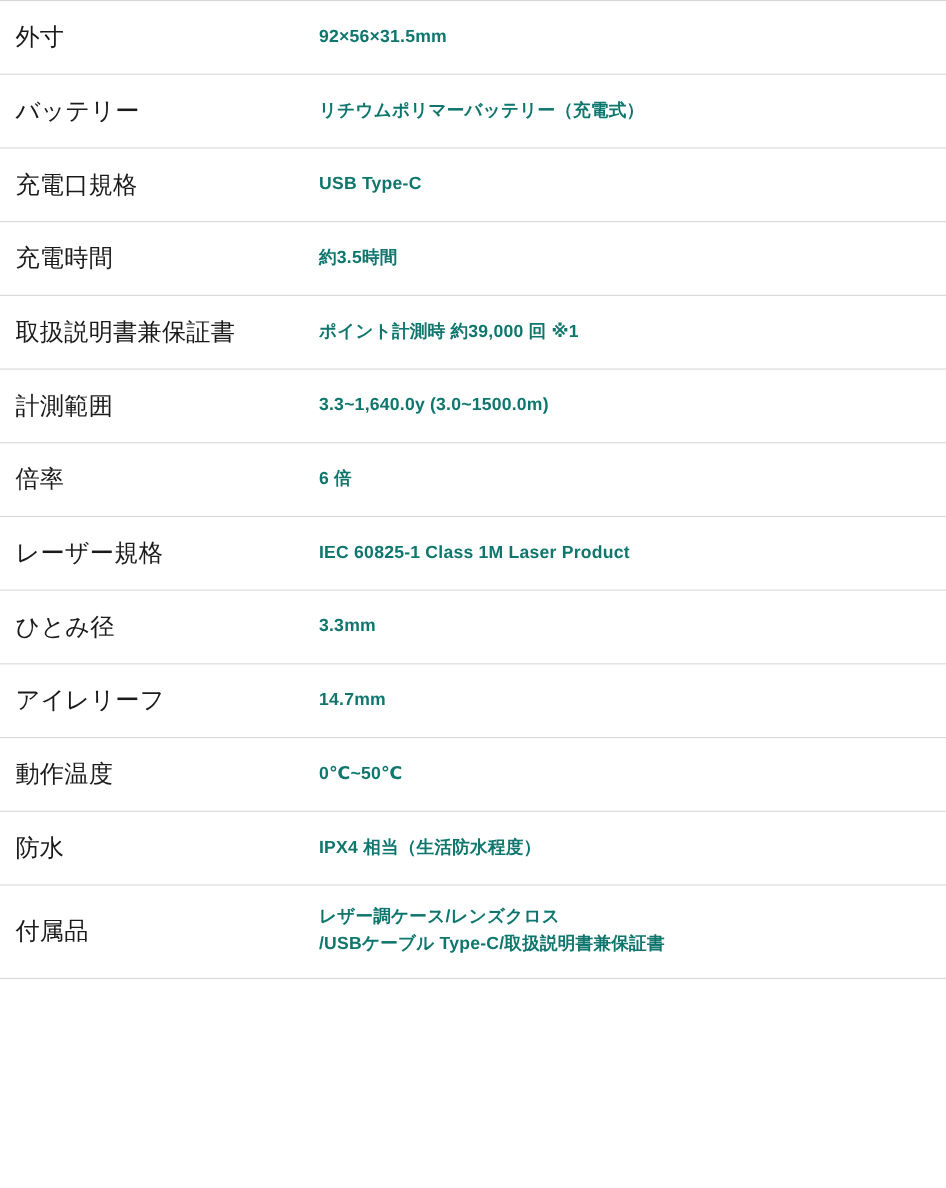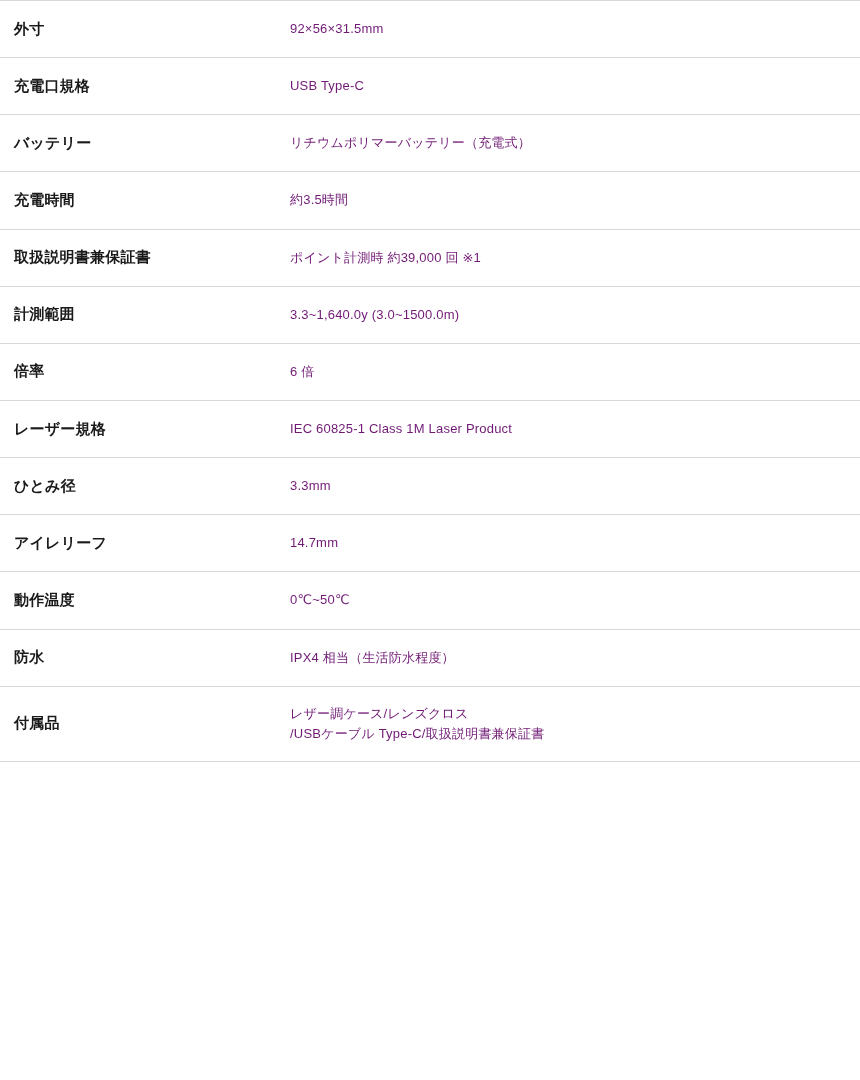--- a/index.html
+++ b/index.html
@@ -28,33 +28,33 @@
   table.spec-table tr {
     border-bottom: 1px solid #d8d8d8;
   }
   table.spec-table tr:first-child {
     border-top: 1px solid #d8d8d8;
   }
   table.spec-table th {
     width: 290px;
     text-align: left;
     vertical-align: middle;
-    font-weight: bold;
-    font-size: 15px;
+    font-weight: normal;
+    font-size: 22px;
     color: #1a1a1a;
     padding: 18px 0 18px 14px;
     box-sizing: border-box;
     letter-spacing: 0.2px;
     margin-top: 12px;
   }
   table.spec-table td {
     vertical-align: middle;
-    font-weight: normal;
-    font-size: 13px;
-    color: #701a75;
+    font-weight: bold;
+    font-size: 16px;
+    color: #0f766e;
     padding: 18px 14px 18px 0;
     box-sizing: border-box;
     letter-spacing: 0.2px;
     line-height: 1.55;
   }
   table.spec-table tr.tall th,
   table.spec-table tr.tall td {
     padding-top: 17px;
     padding-bottom: 17px;
   }
@@ -68,26 +68,26 @@
 
 <div class="spec-sheet">
   <div class="top-gap"></div>
   <table class="spec-table">
     <tbody>
       <tr>
         <th>外寸</th>
         <td>92×56×31.5mm</td>
       </tr>
       <tr>
+        <th>バッテリー</th>
+        <td>リチウムポリマーバッテリー（充電式）</td>
+      </tr>
+      <tr>
         <th>充電口規格</th>
         <td>USB Type-C</td>
-      </tr>
-      <tr>
-        <th>バッテリー</th>
-        <td>リチウムポリマーバッテリー（充電式）</td>
       </tr>
       <tr>
         <th>充電時間</th>
         <td>約3.5時間</td>
       </tr>
       <tr>
         <th>取扱説明書兼保証書</th>
         <td>ポイント計測時 約39,000 回 ※1</td>
       </tr>
       <tr>

